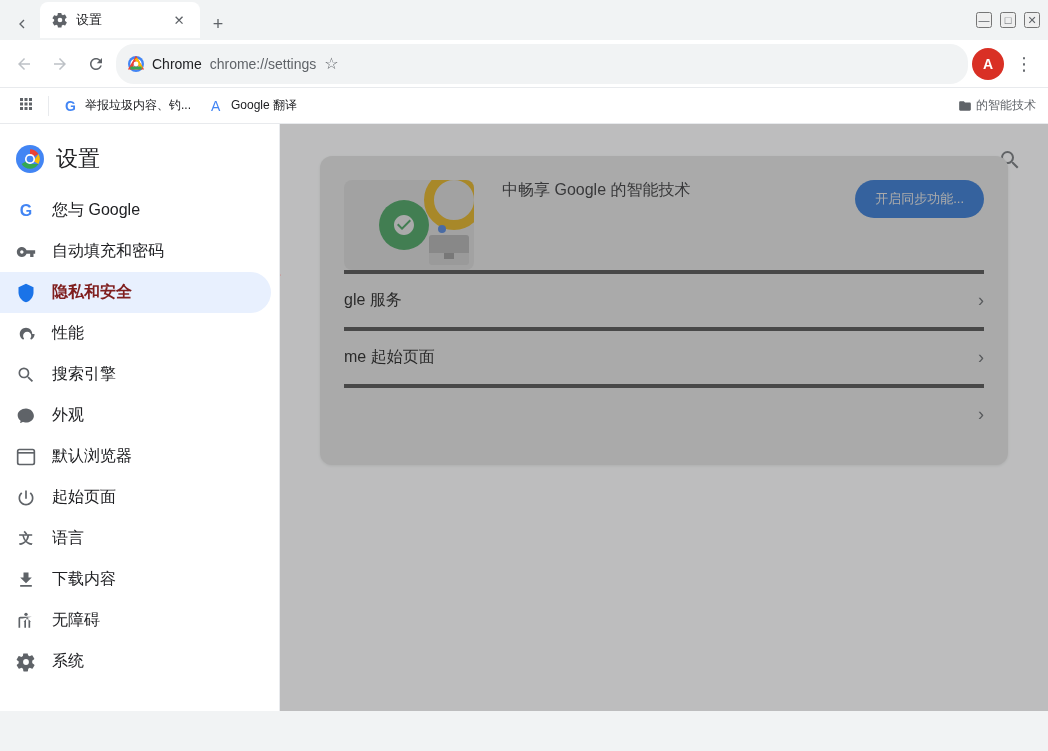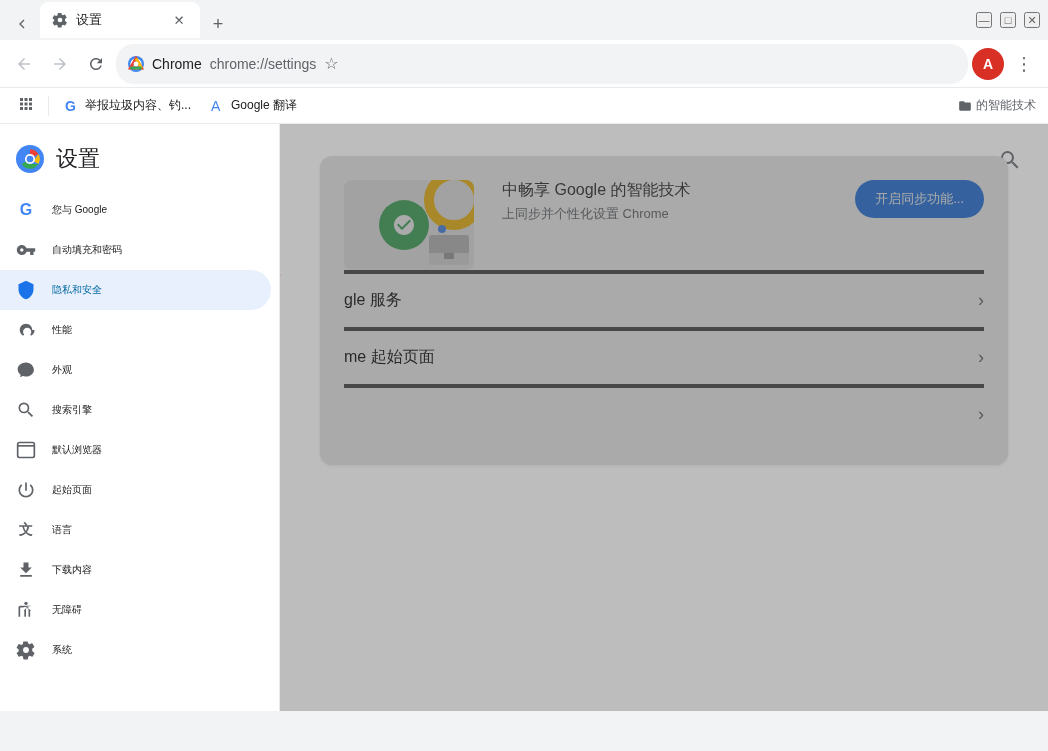--- a/index.html
+++ b/index.html
@@ -66,22 +66,22 @@
     .chrome-logo { width: 28px; height: 28px; }
     .settings-title { font-size: 22px; color: #202124; font-weight: 400; }
     .sidebar-item {
       display: flex; align-items: center; gap: 16px;
       padding: 10px 16px; cursor: pointer;
       border-radius: 0 24px 24px 0; margin-right: 8px;
     }
     .sidebar-item.active { background: #e8f0fe; }
     .sidebar-item .item-icon { width: 20px; height: 20px; color: #5f6368; display: flex; align-items: center; justify-content: center; font-size: 18px; }
     .sidebar-item.active .item-icon { color: #1a73e8; }
-    .sidebar-item .item-label { font-size: 10px; color: #202124; }
-    .sidebar-item.active .item-label { color: #0369a1; font-weight: 400; }
+    .sidebar-item .item-label { font-size: 16px; color: #202124; }
+    .sidebar-item.active .item-label { color: #7f1d1d; font-weight: 700; }
 
     
     .content {
       flex: 1; background: #f8f9fa; overflow: auto;
       position: relative;
     }
     .content-inner {
       padding: 32px 40px;
       filter: brightness(0.85);
     }
@@ -260,32 +260,32 @@
       <span class="item-icon">
         <svg width="20" height="20" viewBox="0 0 24 24" fill="#5f6368">
             <path d="M19.5 12c0-4.14-3.36-7.5-7.5-7.5S4.5 7.86 4.5 12c0 2.77 1.5 5.19 3.74 6.51.23.13.51.11.72-.05l.43-.32c.29-.22.35-.63.13-.92-.64-.83-1.02-1.87-1.02-2.97 0-2.71 2.19-4.91 4.91-4.91s4.91 2.2 4.91 4.91c0 1.1-.38 2.14-1.02 2.97-.22.29-.15.7.13.92l.43.32c.21.16.49.18.72.05 2.24-1.32 3.74-3.74 3.74-6.51z"></path>
           </svg>
       </span>
       <span class="item-label">性能</span>
     </div>
     <div class="sidebar-item">
       <span class="item-icon">
         <svg width="20" height="20" viewBox="0 0 24 24" fill="#5f6368">
+            <path d="M15.5 14h-.79l-.28-.27A6.471 6.471 0 0016 9.5 6.5 6.5 0 109.5 16c1.61 0 3.09-.59 4.23-1.57l.27.28v.79l5 4.99L20.49 19l-4.99-5zm-6 0C7.01 14 5 11.99 5 9.5S7.01 5 9.5 5 14 7.01 14 9.5 11.99 14 9.5 14z"></path>
+          </svg>
+      </span>
+      <span class="item-label">搜索引擎</span>
+    </div>
+    <div class="sidebar-item">
+      <span class="item-icon">
+        <svg width="20" height="20" viewBox="0 0 24 24" fill="#5f6368">
             <path d="M12 3C6.5 3 2 6.58 2 11c0 2.5 1.25 4.75 3.25 6.25.2.15.31.38.25.63l-.5 2.12c-.06.25.1.5.37.5.07 0 .13-.01.19-.04l2.5-1.25c.17-.09.37-.08.53.02.73.35 1.52.55 2.36.6.17.01.35.02.53.02 5.5 0 10-3.58 10-8S17.5 3 12 3z"></path>
           </svg>
       </span>
       <span class="item-label">外观</span>
-    </div>
-    <div class="sidebar-item">
-      <span class="item-icon">
-        <svg width="20" height="20" viewBox="0 0 24 24" fill="#5f6368">
-            <path d="M15.5 14h-.79l-.28-.27A6.471 6.471 0 0016 9.5 6.5 6.5 0 109.5 16c1.61 0 3.09-.59 4.23-1.57l.27.28v.79l5 4.99L20.49 19l-4.99-5zm-6 0C7.01 14 5 11.99 5 9.5S7.01 5 9.5 5 14 7.01 14 9.5 11.99 14 9.5 14z"></path>
-          </svg>
-      </span>
-      <span class="item-label">搜索引擎</span>
     </div>
     <div class="sidebar-item">
       <span class="item-icon">
         <svg width="20" height="20" viewBox="0 0 24 24" fill="#5f6368">
             <rect x="2" y="3" width="20" height="18" rx="2" ry="2" stroke="#5f6368" stroke-width="2" fill="none"></rect>
             <path d="M2 7h20" stroke="#5f6368" stroke-width="2"></path>
           </svg>
       </span>
       <span class="item-label">默认浏览器</span>
     </div>
@@ -353,21 +353,20 @@
             <div style="position:absolute;right:28px;top:45px;width:8px;height:8px;background:#4285f4;border-radius:50%;"></div>
 
             <div style="position:absolute;bottom:5px;right:5px;width:40px;height:30px;background:#e0e0e0;border-radius:3px;">
               <div style="width:100%;height:18px;background:#bdbdbd;border-radius:3px 3px 0 0;"></div>
               <div style="width:10px;height:6px;background:#9e9e9e;margin:0 auto;"></div>
             </div>
           </div>
 
           <div class="sync-text">
             <div style="font-size:16px;color:#202124;margin-bottom:4px;">中畅享 Google 的智能技术</div>
-            <div style="font-size:13px;color:#5f6368;">上同步并个性化设置 Chrome</div>
           </div>
 
           <button class="sync-btn">开启同步功能...</button>
         </div>
 
         <div class="settings-list-item">
           <span>gle 服务</span>
           <span class="chevron-right">›</span>
         </div>
         <div class="settings-list-item">

